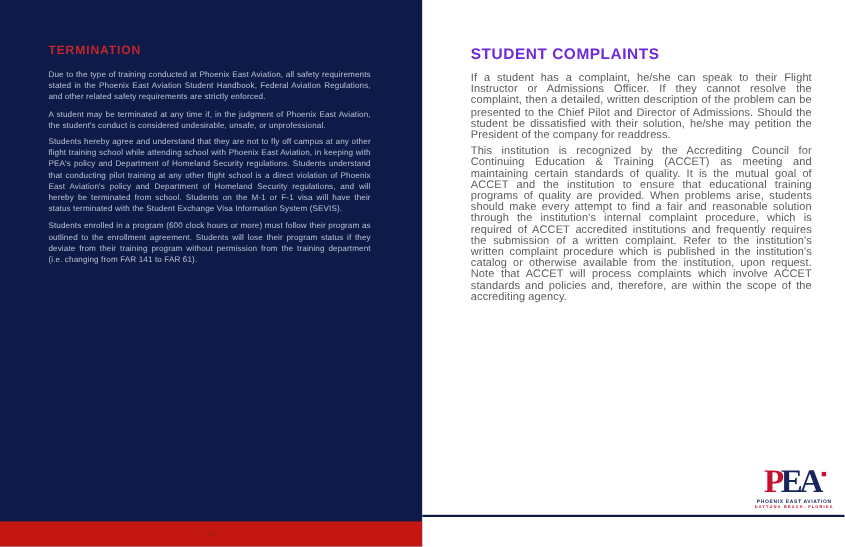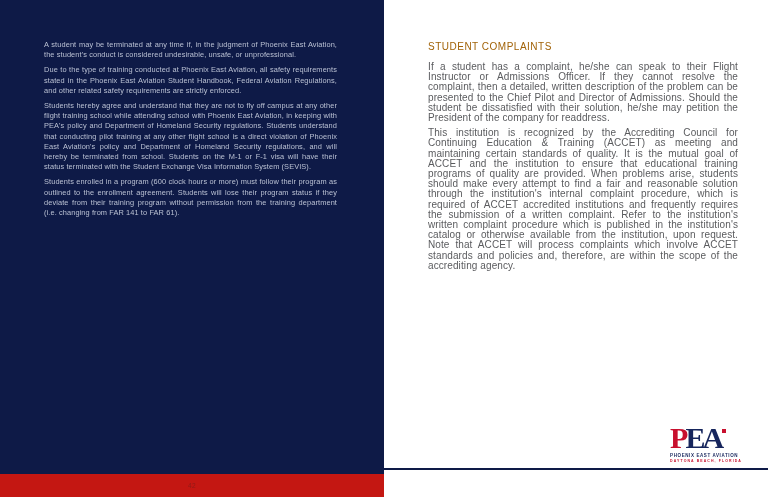--- a/index.html
+++ b/index.html
@@ -48,38 +48,39 @@
     width: 384px; height: 497px;
     background: #FFFFFF;
   }
   .right-content {
     position: absolute;
     left: 44px; top: 41px;
     width: 310px;
   }
   .right-heading {
     margin: 0 0 10px 0;
-    font-size: 10px;
-    font-weight: normal;
+    font-size: 14px;
+    font-weight: bold;
     letter-spacing: 0.5px;
-    color: #a16207;
+    color: #6d28d9;
   }
   .right-content p {
     margin: 0 0 5px 0;
     font-size: 10px;
     line-height: 10.2px;
     letter-spacing: 0.1px;
     color: #5A5B5E;
     text-align: justify;
   }
 
   
   .pea-logo {
     position: absolute;
-    right: 26px; top: 427px;
+    right: 10px; top: 427px;
+    text-align: center;
   }
   .logo-letters {
     position: relative;
     display: inline-block;
     font-family: "Liberation Serif", serif;
     font-weight: bold;
     font-size: 30px;
     line-height: 22px;
     letter-spacing: -3px;
     padding-right: 4px;
@@ -132,22 +133,23 @@
   }
   .page-num-left  { color: #8F1B17; }
 </style>
 </head>
 <body>
 
 <div class="spread">
 
   <div class="page-left">
     <div class="left-content">
+      <h1 class="left-heading">TERMINATION</h1>
+      <p>Due to the type of training conducted at Phoenix East Aviation, all safety requirements stated in the Phoenix East Aviation Student Handbook, Federal Aviation Regulations, and other related safety requirements are strictly enforced.</p>
       <p>A student may be terminated at any time if, in the judgment of Phoenix East Aviation, the student's conduct is considered undesirable, unsafe, or unprofessional.</p>
-      <p>Due to the type of training conducted at Phoenix East Aviation, all safety requirements stated in the Phoenix East Aviation Student Handbook, Federal Aviation Regulations, and other related safety requirements are strictly enforced.</p>
       <p>Students hereby agree and understand that they are not to fly off campus at any other flight training school while attending school with Phoenix East Aviation, in keeping with PEA's policy and Department of Homeland Security regulations. Students understand that conducting pilot training at any other flight school is a direct violation of Phoenix East Aviation's policy and Department of Homeland Security regulations, and will hereby be terminated from school. Students on the M-1 or F-1 visa will have their status terminated with the Student Exchange Visa Information System (SEVIS).</p>
       <p>Students enrolled in a program (600 clock hours or more) must follow their program as outlined to the enrollment agreement. Students will lose their program status if they deviate from their training program without permission from the training department (i.e. changing from FAR 141 to FAR 61).</p>
     </div>
     <div class="footer-bar footer-bar-left">
       <span class="page-num page-num-left">42</span>
     </div>
   </div>
 
   <div class="page-right">
     <div class="right-content">

